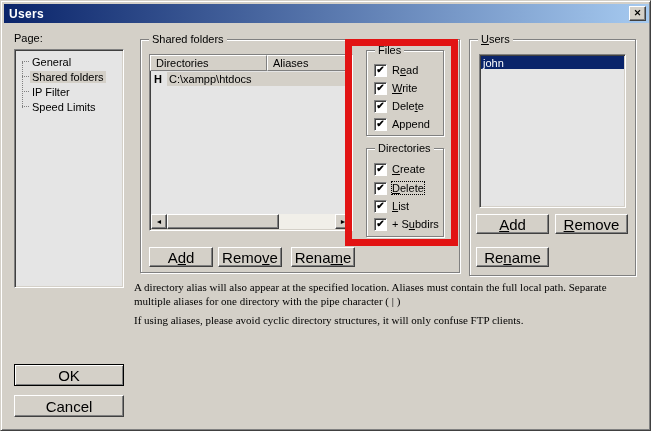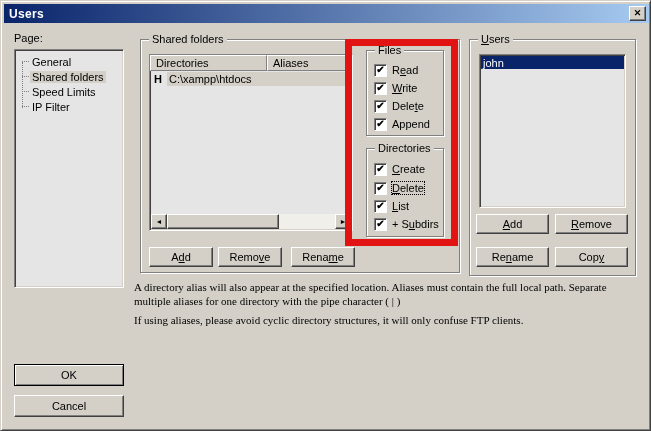--- a/index.html
+++ b/index.html
@@ -39,21 +39,21 @@
   }
   .sunken {
     background:#e5e5e5; border:1px solid; border-color:#808080 #ffffff #ffffff #808080;
     box-shadow: inset 1px 1px 0 #404040, inset -1px -1px 0 #d4d0c8;
   }
   .btn {
     position:absolute; background:#d4d0c8;
     border:1px solid; border-color:#ffffff #404040 #404040 #ffffff;
     box-shadow: inset -1px -1px 0 #808080;
     display:flex; align-items:center; justify-content:center;
-    font-size:11px; cursor:default; white-space:nowrap;
+    font-size:15px; cursor:default; white-space:nowrap;
   }
   .btn.default {
     border:1px solid #000;
     box-shadow: inset 1px 1px 0 #ffffff, inset -1px -1px 0 #808080;
   }
   u { text-decoration:underline; }
 
   
   .page-label { position:absolute; left:13px; top:31px; }
   .page-list { position:absolute; left:13px; top:48px; width:110px; height:239px; padding-top:4px; }
@@ -150,25 +150,25 @@
       <div class="tree-item">
         <span class="tree-stub"></span>
         <span class="t-label">General</span>
       </div>
       <div class="tree-item selected">
         <span class="tree-stub"></span>
         <span class="t-label">Shared folders</span>
       </div>
       <div class="tree-item">
         <span class="tree-stub"></span>
+        <span class="t-label">IP Filter</span>
+      </div>
+      <div class="tree-item">
+        <span class="tree-stub"></span>
         <span class="t-label">Speed Limits</span>
-      </div>
-      <div class="tree-item">
-        <span class="tree-stub"></span>
-        <span class="t-label">IP Filter</span>
       </div>
     </div>
   </div>
 
   <div class="groupbox group-shared">
     <span class="legend">Shared folders</span>
   </div>
 
   <div class="listview sunken">
     <div class="lv-header">
@@ -270,23 +270,20 @@
   </div>
   <div class="btn btn-u-add">
       <span><u>A</u>dd</span>
     </div>
   <div class="btn btn-u-remove">
       <span><u>R</u>emove</span>
     </div>
   <div class="btn btn-u-rename">
       <span>Re<u>n</u>ame</span>
     </div>
-  <div class="btn btn-u-copy">
-      <span>Cop<u>y</u></span>
-    </div>
 
   <div class="notes">
     <p>A directory alias will also appear at the specified location. Aliases must contain the full local path. Separate multiple aliases for one directory with the pipe character ( | )</p>
     <p>If using aliases, please avoid cyclic directory structures, it will only confuse FTP clients.</p>
   </div>
 
   <div class="btn default btn-ok">
       <span>OK</span>
     </div>
   <div class="btn btn-cancel">

